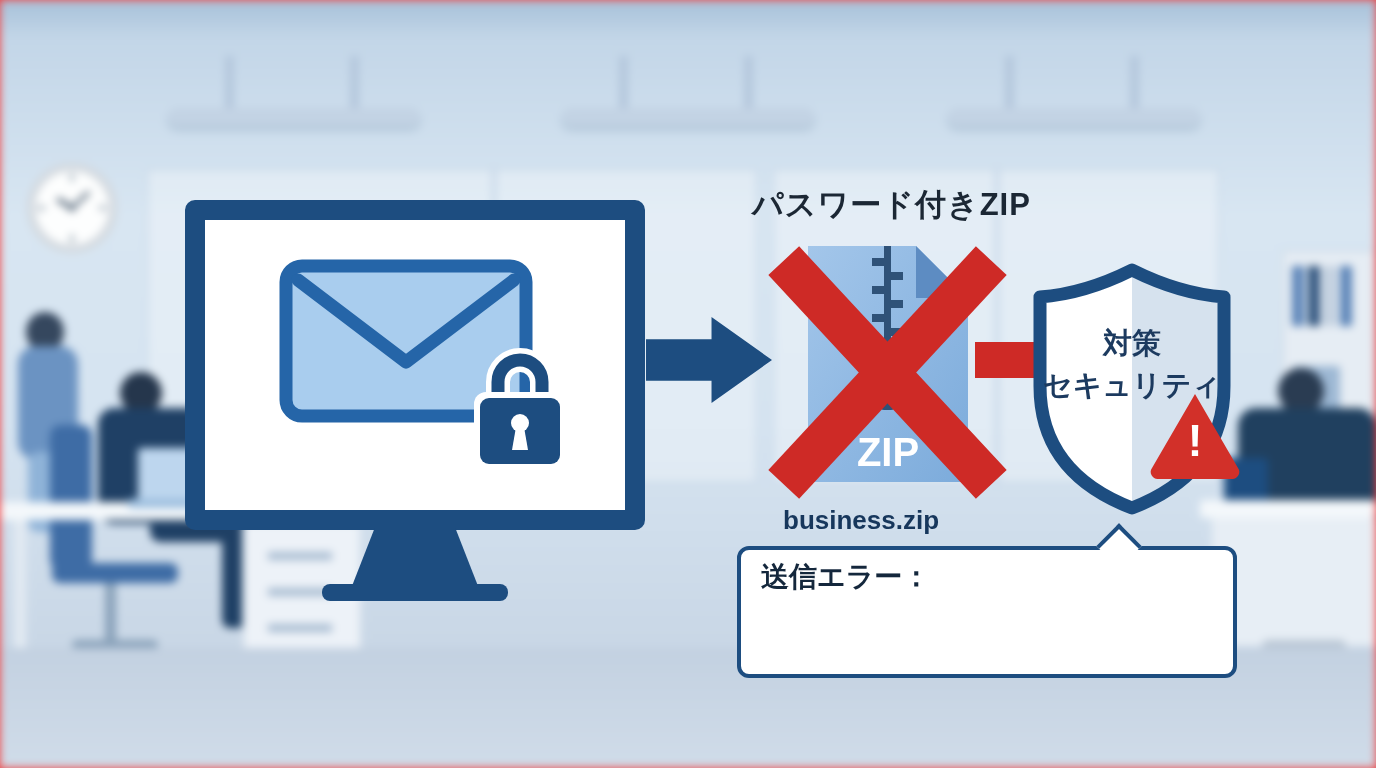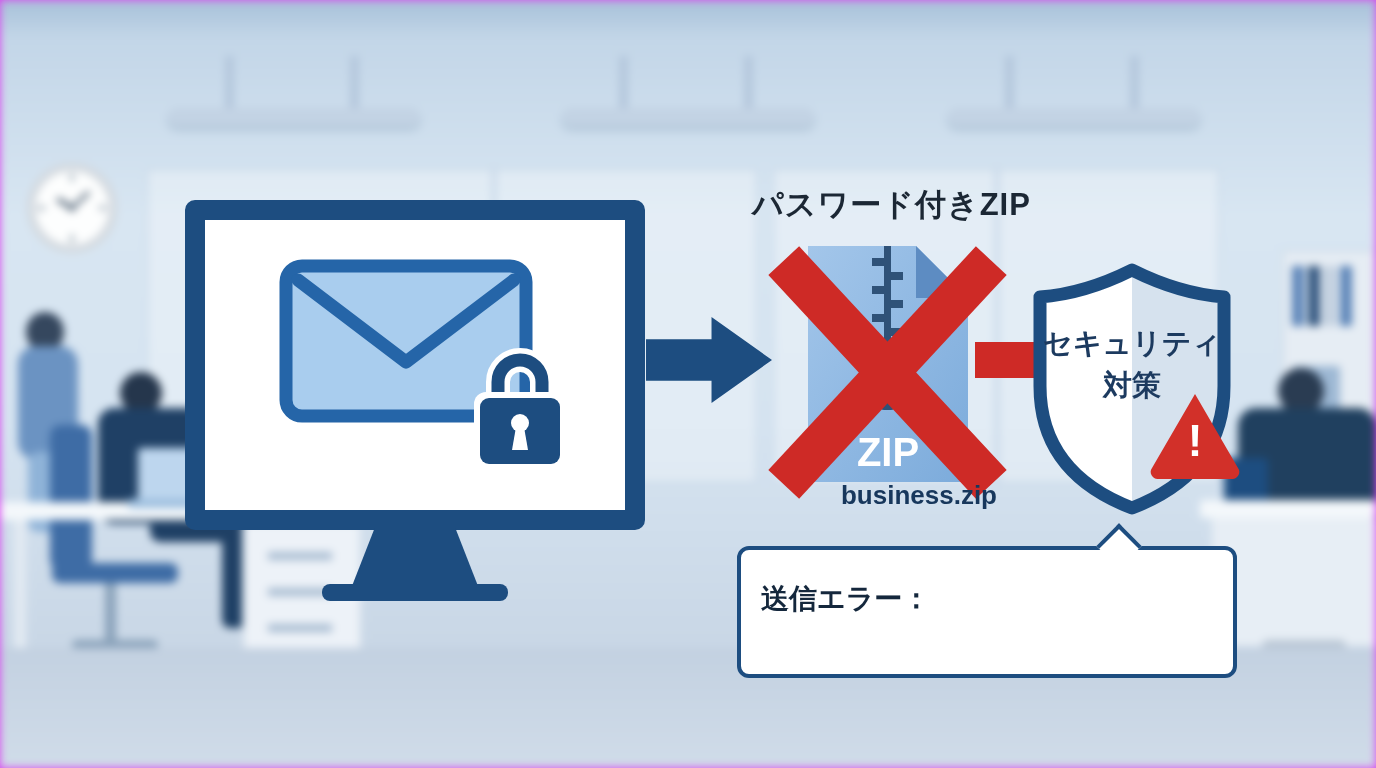--- a/index.html
+++ b/index.html
@@ -1,18 +1,18 @@
 <!DOCTYPE html>
 <html><head>
 <meta charset="utf-8">
 <style>
   *{margin:0;padding:0;box-sizing:border-box}
   html,body{width:1376px;height:768px}
   body{font-family:"Liberation Sans",sans-serif;overflow:hidden;background:#cfe0ef}
-  .stage{position:relative;width:1376px;height:768px;overflow:hidden;background:#d946ef}
+  .stage{position:relative;width:1376px;height:768px;overflow:hidden;background:#ef4444}
   .abs{position:absolute}
 
   
   .bg{position:absolute;inset:0;filter:blur(4px);
       background:linear-gradient(180deg,#a7c1d9 0%,#c3d6e8 5%,#d8e6f2 28%,#d6e4f1 55%,#c9d7e6 84%,#cbd8e6 100%)}
   .panel{position:absolute;background:rgba(255,255,255,.30);border:2px solid rgba(176,199,221,.55)}
   .mullion{position:absolute;width:4px;background:rgba(176,199,221,.6)}
   .lightbar{position:absolute;height:18px;background:#c3d3e4;border-radius:9px;box-shadow:0 4px 5px rgba(140,165,190,.5)}
   .lightstem{position:absolute;width:9px;background:#b4c7dc}
   .floor{position:absolute;left:0;top:648px;width:1376px;height:120px;background:linear-gradient(180deg,#c3d1e1,#d0dce9)}
@@ -29,32 +29,32 @@
   .lock{position:absolute;left:470px;top:336px;width:100px;height:140px}
 
   .flow-arrow{position:absolute;left:646px;top:317px;width:126px;height:86px;background:#1d4d80;
               clip-path:polygon(0 26%,52% 26%,52% 0,100% 50%,52% 100%,52% 74%,0 74%)}
 
   .zip-title{position:absolute;left:752px;top:184px;width:320px;font-size:31px;font-weight:800;
              color:#1b2734;letter-spacing:1px}
   .zip-file{position:absolute;left:798px;top:238px;width:180px;height:252px}
   .red-x{position:absolute;left:760px;top:240px;width:255px;height:265px}
   .red-connector{position:absolute;left:975px;top:342px;width:72px;height:36px;background:#ce2a26}
-  .zip-filename{position:absolute;left:783px;top:480px;width:214px;text-align:right;
+  .zip-filename{position:absolute;left:783px;top:505px;width:214px;text-align:left;
                 font-size:26px;font-weight:800;color:#17375c}
 
   .shield{position:absolute;left:1026px;top:260px;width:212px;height:258px}
   .shield-text{position:absolute;left:1026px;top:322px;width:212px;text-align:center;
                color:#1c3a5f;font-weight:800;font-size:29px;line-height:1.45}
   .warning{position:absolute;left:1146px;top:388px;width:98px;height:94px}
   .warning .mark{position:absolute;left:0;right:0;top:28px;text-align:center;
                  font-size:44px;font-weight:900;color:#fff}
 
   .bubble{position:absolute;left:737px;top:546px;width:500px;height:132px;background:#fff;
-          border:4px solid #1d4d80;border-radius:12px;padding:27px 20px}
+          border:4px solid #1d4d80;border-radius:12px;padding:5px 20px}
   .bubble-tail{position:absolute;left:362px;top:-20px;width:32px;height:32px;background:#fff;
                border-left:4px solid #1d4d80;border-top:4px solid #1d4d80;transform:rotate(45deg)}
   .bubble-line{font-size:28px;font-weight:800;color:#14273c;line-height:1.55;white-space:nowrap}
 </style>
 </head>
 <body>
 
 <div class="stage">
 
   <div class="bg">
@@ -187,22 +187,22 @@
     <defs>
       <linearGradient id="shieldGrad" x1="0" y1="0" x2="1" y2="0">
         <stop offset="0.5" stop-color="#ffffff"></stop>
           <stop offset="0.5" stop-color="#d6e2ee"></stop>
       </linearGradient>
     </defs>
     <path d="M106 10 C140 27,170 35,198 37 L198 126 C198 192,158 228,106 248 C54 228,14 192,14 126 L14 37 C42 35,72 27,106 10 Z" fill="url(#shieldGrad)" stroke="#1d4d80" stroke-width="13" stroke-linejoin="round"></path>
   </svg>
 
   <div class="shield-text">
+    <div>対策</div>
     <div>セキュリティ</div>
-    <div>対策</div>
   </div>
 
   <div class="warning">
     <svg width="98" height="94" viewBox="0 0 98 94">
       <path d="M49 6 L92 80 a7 7 0 0 1 -6 11 H12 a7 7 0 0 1 -6 -11 Z" fill="#d23029"></path>
     </svg>
     <span class="mark">!</span>
   </div>
 
   <div class="bubble">

